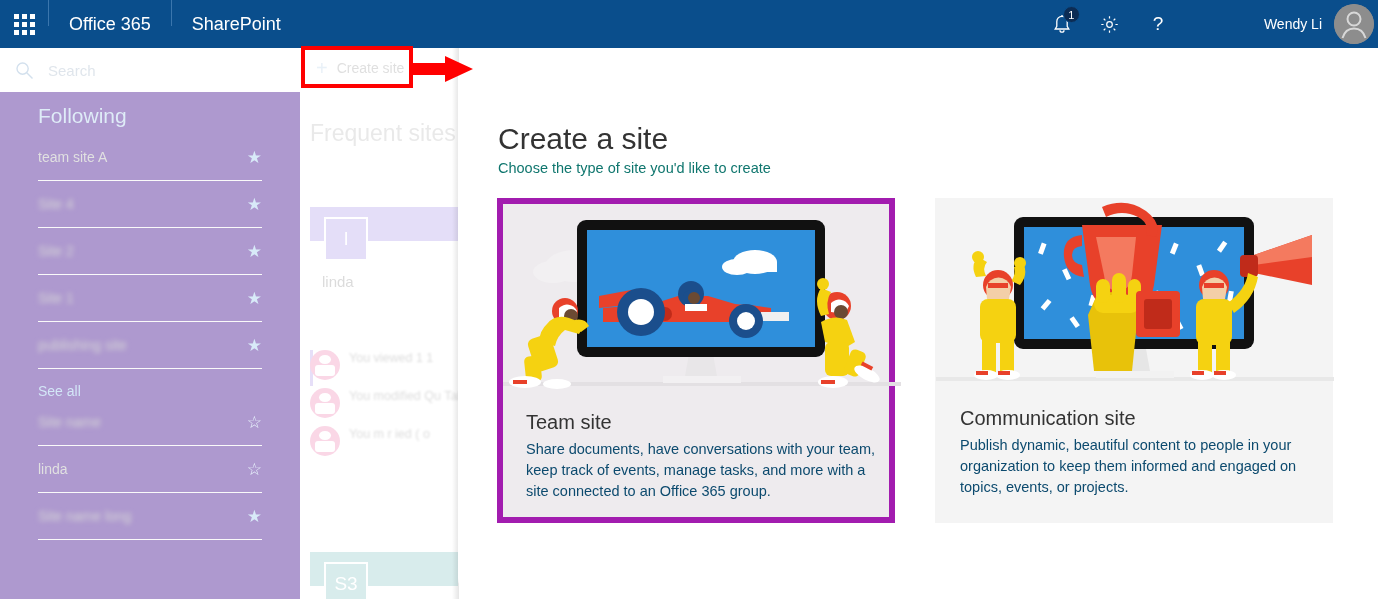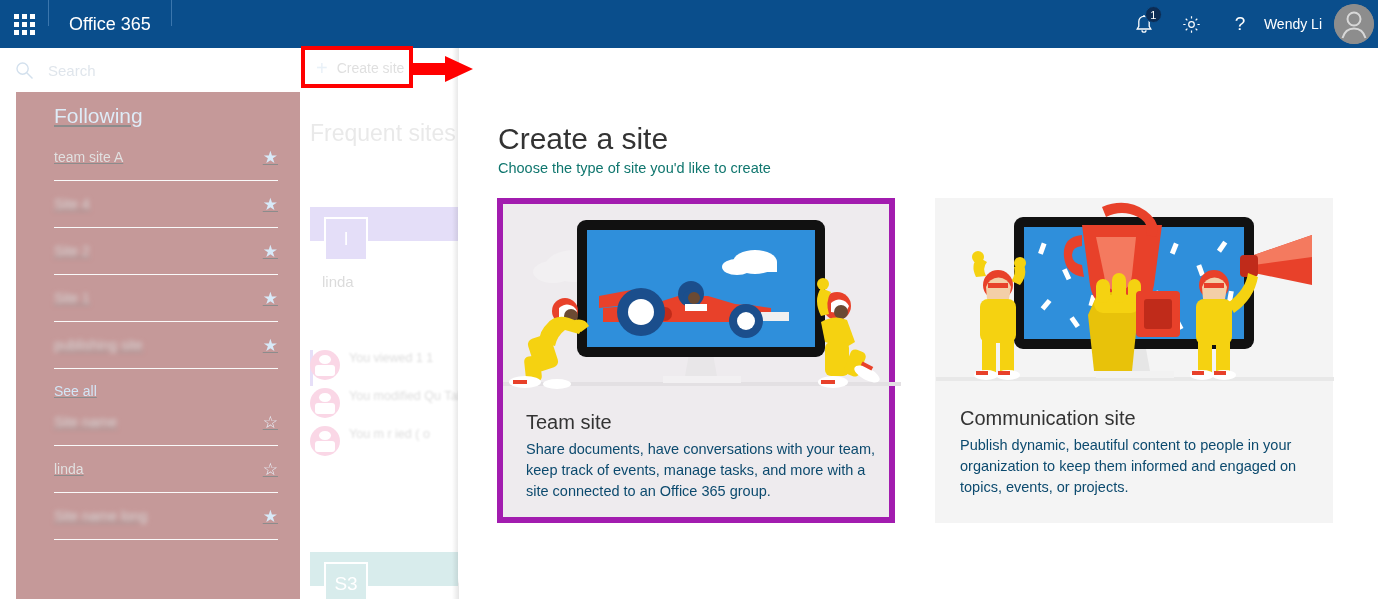--- a/index.html
+++ b/index.html
@@ -59,21 +59,21 @@
   .search-placeholder { color: #b9c6d4; font-size: 15px; }
 
   .create-site-btn {
     position: absolute; top: 6px; left: 308px;
     display: flex; align-items: center; gap: 9px;
     color: #b9b9b9; font-size: 14px; cursor: pointer; padding: 6px 8px; justify-content: space-between;
   }
   .plus-glyph { color: #cfe0ef; font-size: 20px; line-height: 14px; }
 
   
-  .left-rail { position: absolute; top: 44px; left: 16px; width: 300px; height: 507px; background: #7f1d1d; text-decoration: underline; }
+  .left-rail { position: absolute; top: 44px; left: 0; width: 300px; height: 507px; background: #4c1d95; }
   .rail-head { font-size: 21px; color: #b7d4ee; padding: 12px 0 6px 38px; }
   .rail-item {
     height: 46px; margin: 0 38px 0 38px; display: flex; align-items: center;
     justify-content: space-between; border-bottom: 1px solid #f4f4f4; cursor: pointer;
   }
   .rail-label { font-size: 14px; color: #bdbdbd; }
   .rail-label.blur { filter: blur(2.4px); color: #a8a8a8; }
   .star { font-size: 17px; line-height: 17px; color: #a8d0f0; }
   .star.outline { color: #cfe6fa; }
   .see-all { font-size: 14px; color: #9ec9ee; padding: 14px 0 0 38px; cursor: pointer; }
@@ -422,20 +422,21 @@
           <i></i>
           <i></i>
           <i></i>
           <i></i>
           <i></i>
       </div>
     </div>
     <div class="suite-sep"></div>
     <div class="suite-brand">Office 365</div>
     <div class="suite-sep"></div>
+    <div class="suite-brand">SharePoint</div>
 
     <div class="suite-right">
       <div class="suite-icon">
         <svg width="20" height="21" viewBox="0 0 20 21">
           <path d="M10 2.4c-3.1 0-5.2 2.2-5.2 5.2v4.8L3.2 15h13.6l-1.6-2.6V7.6c0-3-2.1-5.2-5.2-5.2z" fill="none" stroke="#ffffff" stroke-width="1.3"></path>
           <path d="M8 16.2a2 2 0 0 0 4 0" fill="none" stroke="#ffffff" stroke-width="1.3"></path>
           <line x1="10" y1="1" x2="10" y2="2.6" stroke="#ffffff" stroke-width="1.3"></line>
         </svg>
         <span class="badge">1</span>
       </div>
@@ -448,21 +449,21 @@
           </g>
         </svg>
       </div>
 
       <div class="suite-icon">
         <svg width="20" height="22" viewBox="0 0 20 22">
           <text x="10" y="17" text-anchor="middle" font-family="'Liberation Sans', sans-serif" font-size="19" fill="#ffffff">?</text>
         </svg>
       </div>
 
-      <span class="user-name" style="">Wendy Li</span>
+      <span class="user-name" style="margin-left:82px">Wendy Li</span>
 
       <div class="avatar">
         <svg width="40" height="40" viewBox="0 0 40 40">
           <circle cx="20" cy="20" r="20" fill="#8d8d8d"></circle>
           <circle cx="20" cy="15" r="6.5" fill="none" stroke="#d8d8d8" stroke-width="2"></circle>
           <path d="M8.5 34c1.8-6.4 6.3-9.6 11.5-9.6S29.7 27.6 31.5 34" fill="none" stroke="#d8d8d8" stroke-width="2"></path>
         </svg>
       </div>
     </div>
   </div>

